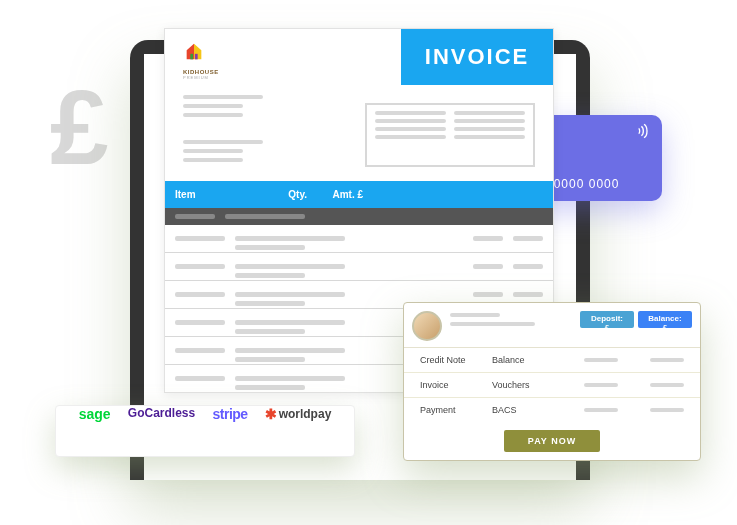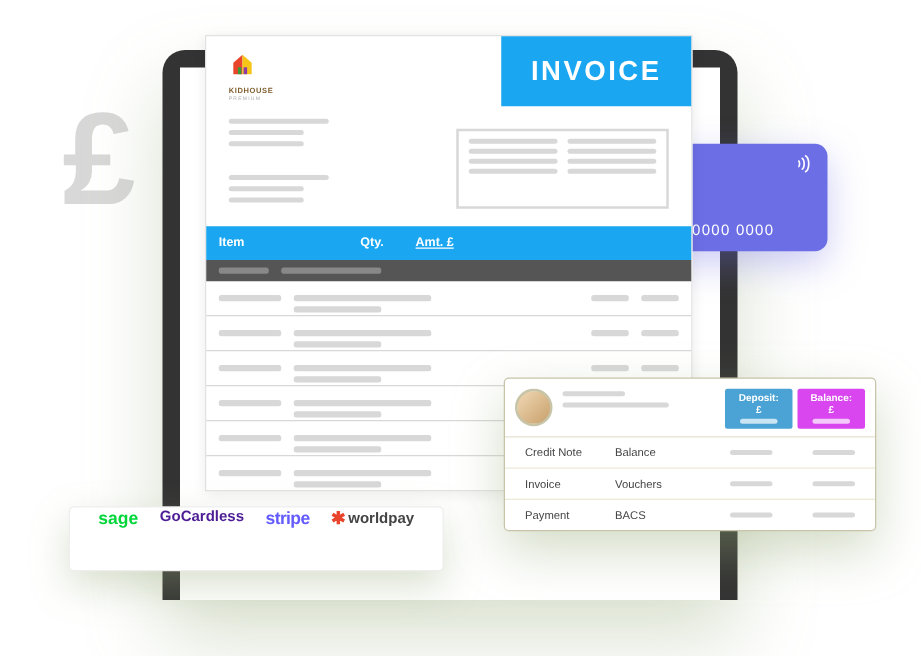--- a/index.html
+++ b/index.html
@@ -115,21 +115,21 @@
     display: flex;
     background: #1aa6f0;
     color: #fff;
     font-size: 10px;
     font-weight: 600;
     padding: 8px 10px;
   }
   .col-item { width: 84px; }
   .col-desc { flex: 1; }
   .col-qty { width: 48px; text-align: right; }
-  .col-amt { width: 56px; text-align: right; text-decoration: underline; }
+  .col-amt { width: 56px; text-align: right; }
 
   .table-dark {
     display: flex;
     background: #555;
     padding: 6px 10px;
     gap: 10px;
   }
   .table-dark .bar { height:5px; background:#888; border-radius:2px; }
   .table-dark .b1 { width:40px; }
   .table-dark .b2 { flex:1; max-width:80px; }
@@ -222,25 +222,25 @@
     background: linear-gradient(135deg,#f0d9b5,#c89f6b);
     border:2px solid #c8c4a8;
     flex-shrink:0;
   }
   .cust-lines { flex:1; padding-top:2px; }
   .cust-lines .ln { height:4px; background:#d8d8d8; border-radius:2px; margin-bottom:5px; }
   .cust-lines .ln.a { width:50px; }
   .cust-lines .ln.b { width:85px; }
   .pills { display:flex; gap:4px; }
   .pill {
-    width:54px; height:32px; border-radius:2px; color:#fff;
+    width:54px; height:17px; border-radius:2px; color:#fff;
     font-size:8px; padding:3px 5px; text-align:center; font-weight:600;
   }
   .pill-deposit { background:#4aa3d4; }
-  .pill-balance { background:#d946ef; }
+  .pill-balance { background:#3b82f6; }
   .pill .amt-line { height:4px; background:rgba(255,255,255,0.7); border-radius:2px; margin:3px auto 0; width:30px; }
 
   .panel-tbl-hdr {
     display:flex;
     background:#ecead6;
     padding:6px 10px;
     font-size:9px;
     font-weight:700;
     color:#555;
   }
@@ -442,13 +442,16 @@
   <div class="panel-row" style="border-bottom:none">
     <div class="pt-type">Payment</div>
     <div class="pt-mode">BACS</div>
     <div class="pt-amount">
         <div class="vbar"></div>
       </div>
     <div class="pt-balance">
         <div class="vbar"></div>
       </div>
   </div>
+  <div class="pay-now-wrap">
+    <span class="pay-now">PAY NOW</span>
+  </div>
 </div>
 
 </body></html>

